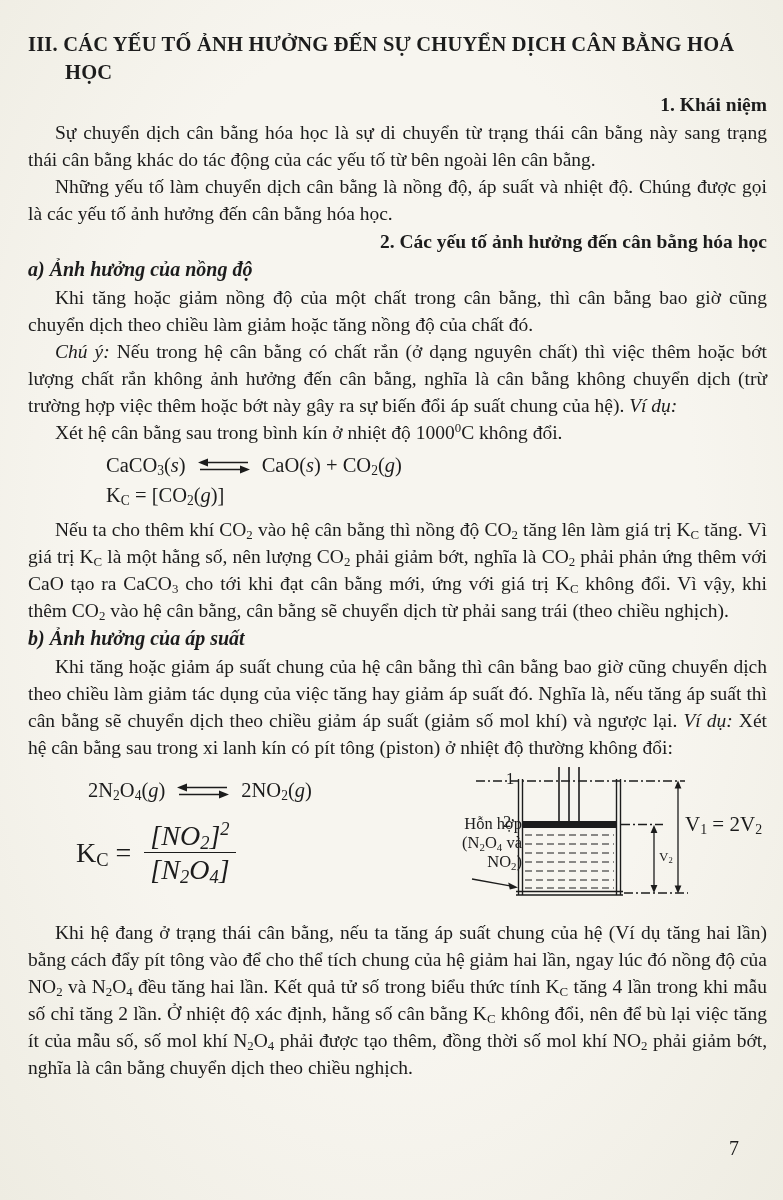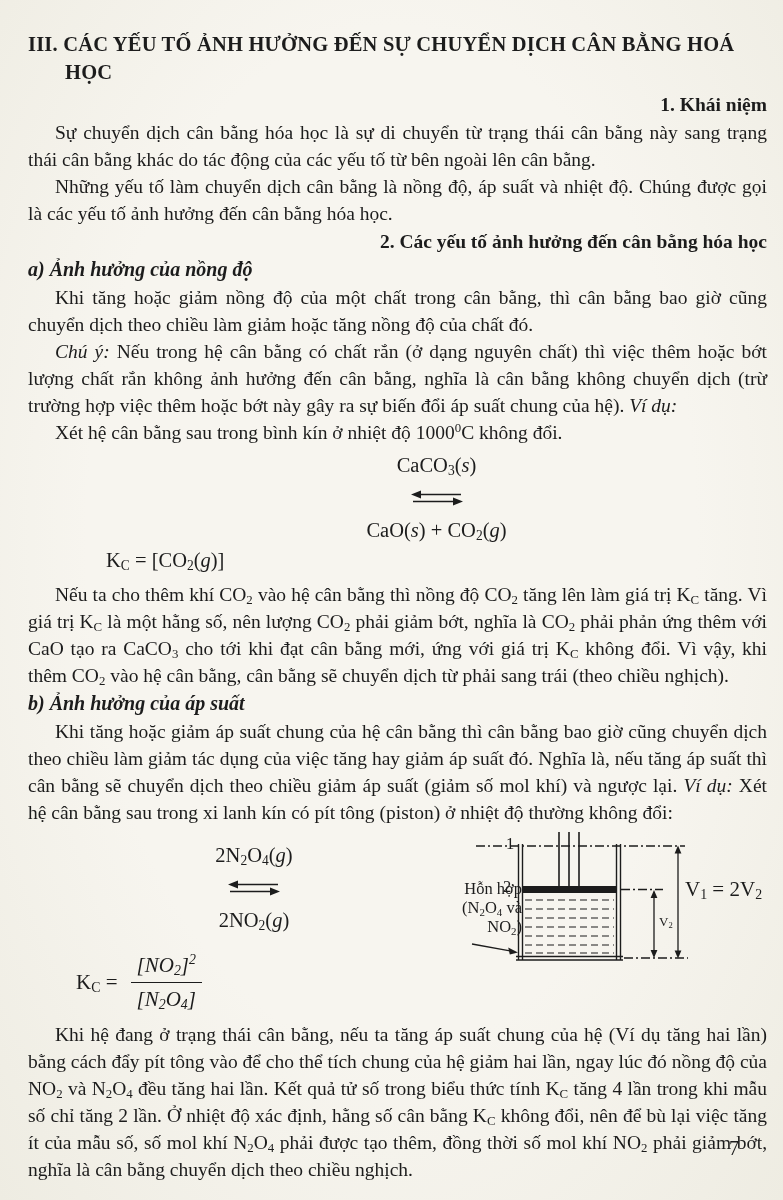--- a/index.html
+++ b/index.html
@@ -12,27 +12,27 @@
     color:#1c1c1c;font-size:19.5px;line-height:27px;
   }
   .title{font-weight:bold;font-size:20.5px;line-height:28px;margin:0 0 5px 0;
     padding-left:37px;text-indent:-37px;letter-spacing:.2px;}
   .sec-h{font-weight:bold;margin:1px 0;text-align:right;}
   .sub-h{font-weight:bold;font-style:italic;margin:1px 0;font-size:20px;}
   p.body{margin:0;text-align:justify;text-indent:27px;}
   .i{font-style:italic;}
   .sub{font-size:.66em;vertical-align:-.24em;line-height:0;}
   .sup{font-size:.66em;vertical-align:.55em;line-height:0;}
-  .eq-line{margin:6px 0 2px 78px;font-size:20.5px;display:flex;align-items:center;gap:10px;flex-direction:column;}
+  .eq-line{margin:6px 0 2px 78px;font-size:20.5px;display:flex;align-items:center;gap:10px;}
   .kc-line{margin:3px 0 7px 78px;font-size:20.5px;}
   .arrow-icon svg{display:block;}
   .fig-row{display:flex;align-items:flex-start;margin:6px 0 8px 48px;}
   .eq-col{width:344px;flex:none;}
   .eq-col .eq-line{margin:10px 0 0 12px;}
-  .kc-frac{display:flex;align-items:center;margin-top:18px;font-size:21px;}
+  .kc-frac{display:flex;align-items:center;margin-top:18px;font-size:28px;}
   .frac{display:inline-block;text-align:left;margin-left:13px;font-style:italic;}
   .frac .num{display:block;padding:0 6px 3px;border-bottom:1.6px solid #1c1c1c;}
   .frac .den{display:block;padding:3px 6px 0;}
   .diagram{position:relative;width:346px;height:144px;flex:none;font-size:16.5px;line-height:19px;}
   .diagram svg{position:absolute;left:0;top:0;}
   .d-lbl{position:absolute;}
   .d-mix{left:8px;top:47px;width:94px;text-align:right;}
   .d-pos1{left:86px;top:2px;}
   .d-pos2{left:83px;top:45px;}
   .d-v1{left:265px;top:48px;white-space:nowrap;font-size:21px;}

